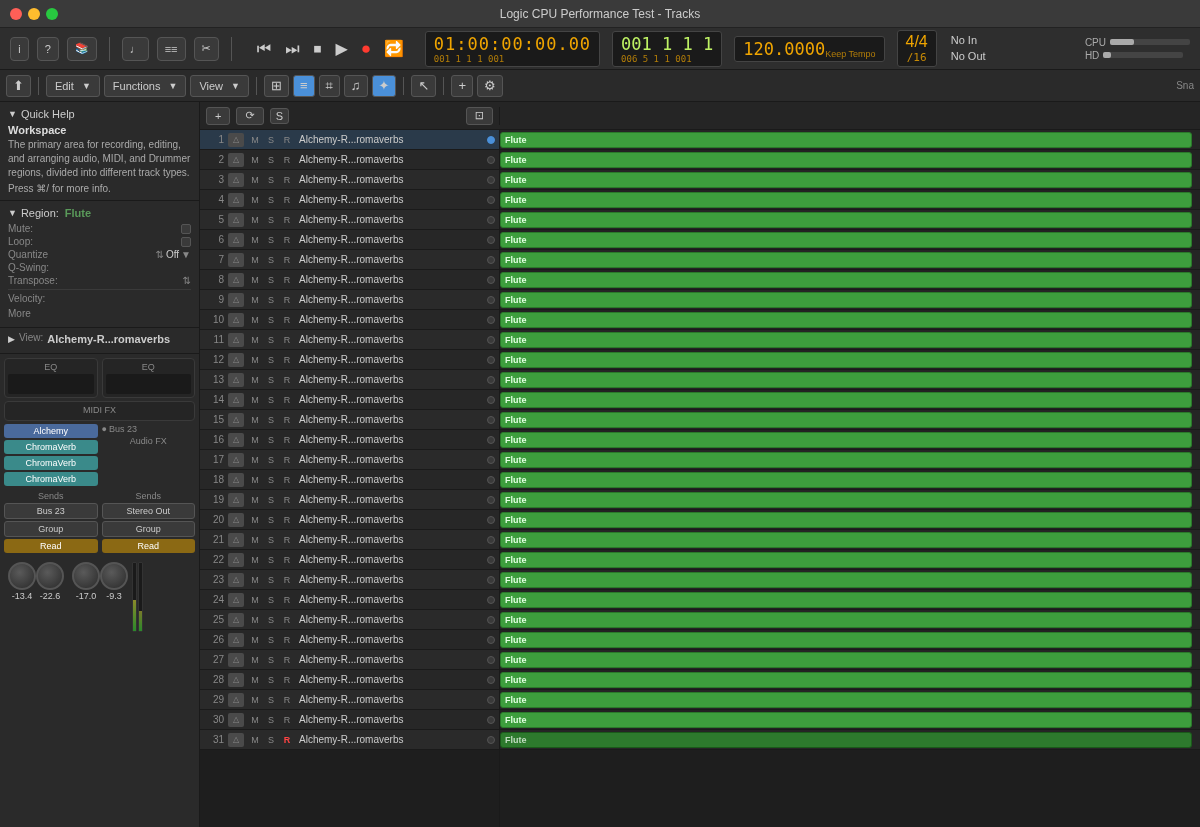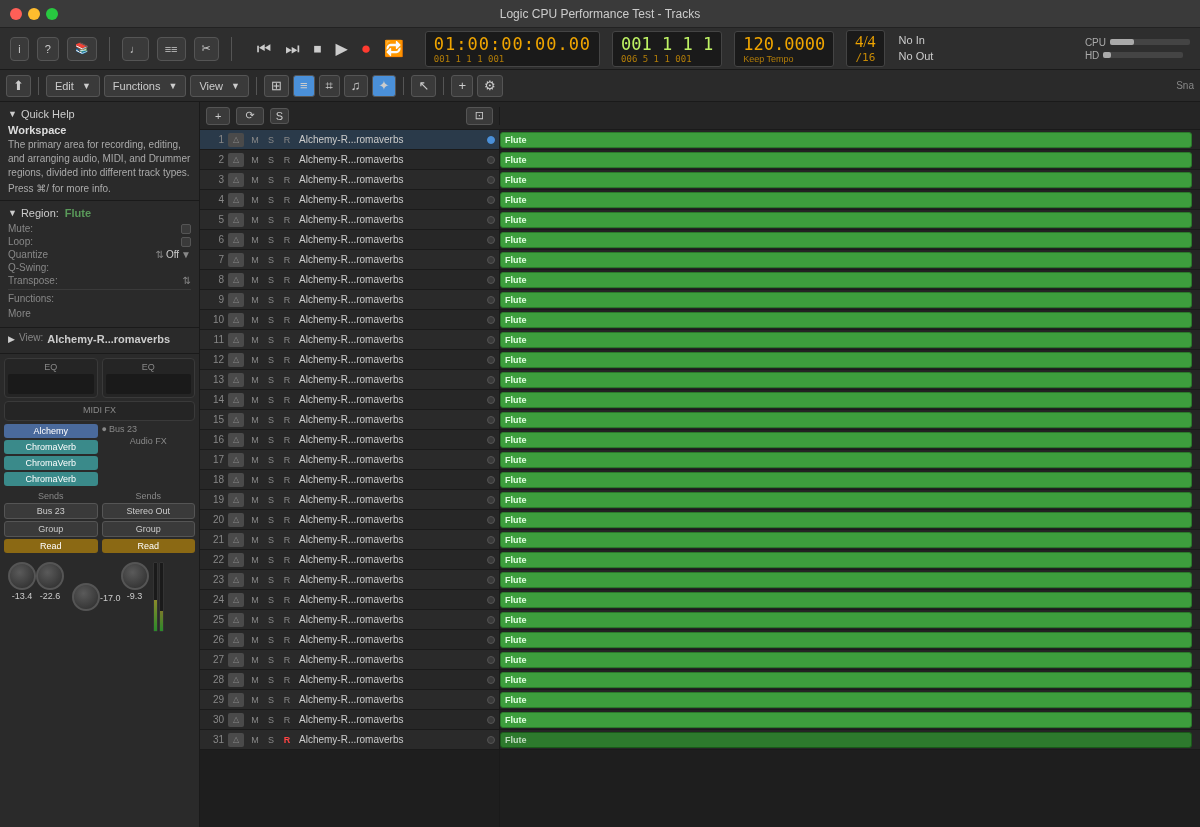--- a/index.html
+++ b/index.html
@@ -482,27 +482,27 @@
   <div style="display:flex; flex-direction:column; margin-left:8px; background:#1a1a1a; border:1px solid #444; border-radius:3px; padding:2px 8px;">
     <span style="font-family:monospace; font-size:17px; color:#f0a500; letter-spacing:1px;">01:00:00:00.00</span>
     <span style="font-family:monospace; font-size:9px; color:#f0a500; opacity:0.7;">001 1 1 1 001</span>
   </div>
 
   <div style="display:flex; flex-direction:column; background:#1a1a1a; border:1px solid #444; border-radius:3px; padding:2px 8px; margin-left:4px;">
     <span style="font-family:monospace; font-size:17px; color:#bef264;">001 1 1 1</span>
     <span style="font-family:monospace; font-size:9px; color:#f0a500; opacity:0.7;">006 5 1 1 001</span>
   </div>
 
-  <div style="display:flex; flex-direction:column; background:#1a1a1a; border:1px solid #444; border-radius:3px; padding:2px 8px; margin-left:4px;">
+  <div style="display:flex; flex-direction:row; background:#1a1a1a; border:1px solid #444; border-radius:3px; padding:2px 8px; margin-left:4px;align-items:flex-end;">
     <span style="font-family:monospace; font-size:17px; color:#f0a500;">120.0000</span>
     <span style="font-size:9px; color:#f0a500; opacity:0.7;">Keep Tempo</span>
   </div>
 
   <div style="display:flex; flex-direction:column; align-items:center; background:#1a1a1a; border:1px solid #444; border-radius:3px; padding:2px 8px; margin-left:4px;">
-    <span style="font-family:Liberation Serif, serif; font-size:16px; color:#f0a500; line-height:1.1;">4/4</span>
+    <span style="font-family:Liberation Sans, sans-serif; font-size:16px; color:#f0a500; line-height:1.1;">4/4</span>
     <span style="font-family:monospace; font-size:11px; color:#f0a500; opacity:0.8;">/16</span>
   </div>
 
   <div class="io-section" style="margin-left:6px;">
     <span class="io-label">No In</span>
     <span class="io-label">No Out</span>
   </div>
 
   <div class="cpu-section">
     <div style="display:flex; align-items:center; gap:4px;">
@@ -587,21 +587,21 @@
       </div>
       <div class="info-row">
         <span class="info-label">Q-Swing:</span>
       </div>
       <div class="info-row">
         <span class="info-label">Transpose:</span>
         <span style="font-size:10px; color:#888;">⇅</span>
       </div>
       <div style="height:1px; background:#3a3a3a; margin:3px 0;"></div>
       <div class="info-row">
-        <span class="info-label">Functions:</span>
+        <span class="info-label">Velocity:</span>
       </div>
       <div class="more-btn" style="display:flex; align-items:center; gap:3px;">More</div>
     </div>
 
     <div id="track-info">
       <div class="section-header">
         <span class="arrow">▶</span>
         <span class="track-header">View:</span>
         <span class="track-name">Alchemy-R...romaverbs</span>
       </div>
@@ -659,21 +659,21 @@
 
       <div style="display:flex; padding:4px; margin-top:2px;">
         <div style="display:flex; flex-direction:column; align-items:center;">
           <div class="fader-knob"></div>
           <div class="fader-value">-13.4</div>
         </div>
         <div style="display:flex; flex-direction:column; align-items:center;">
           <div class="fader-knob"></div>
           <div class="fader-value">-22.6</div>
         </div>
-        <div style="display:flex; align-items:center; margin-left:8px;">
+        <div style="display:flex; flex-direction:column; align-items:center; margin-left:8px;">
           <div class="fader-knob"></div>
           <div class="fader-value">-17.0</div>
         </div>
         <div style="display:flex; flex-direction:column; align-items:center;">
           <div class="fader-knob"></div>
           <div class="fader-value">-9.3</div>
         </div>
 
         <div style="display:flex; gap:1px; margin-left:4px; align-items:flex-end;">
           <div style="width:5px; height:70px; background:#1a1a1a; border:1px solid #333; border-radius:1px; position:relative; overflow:hidden;">

